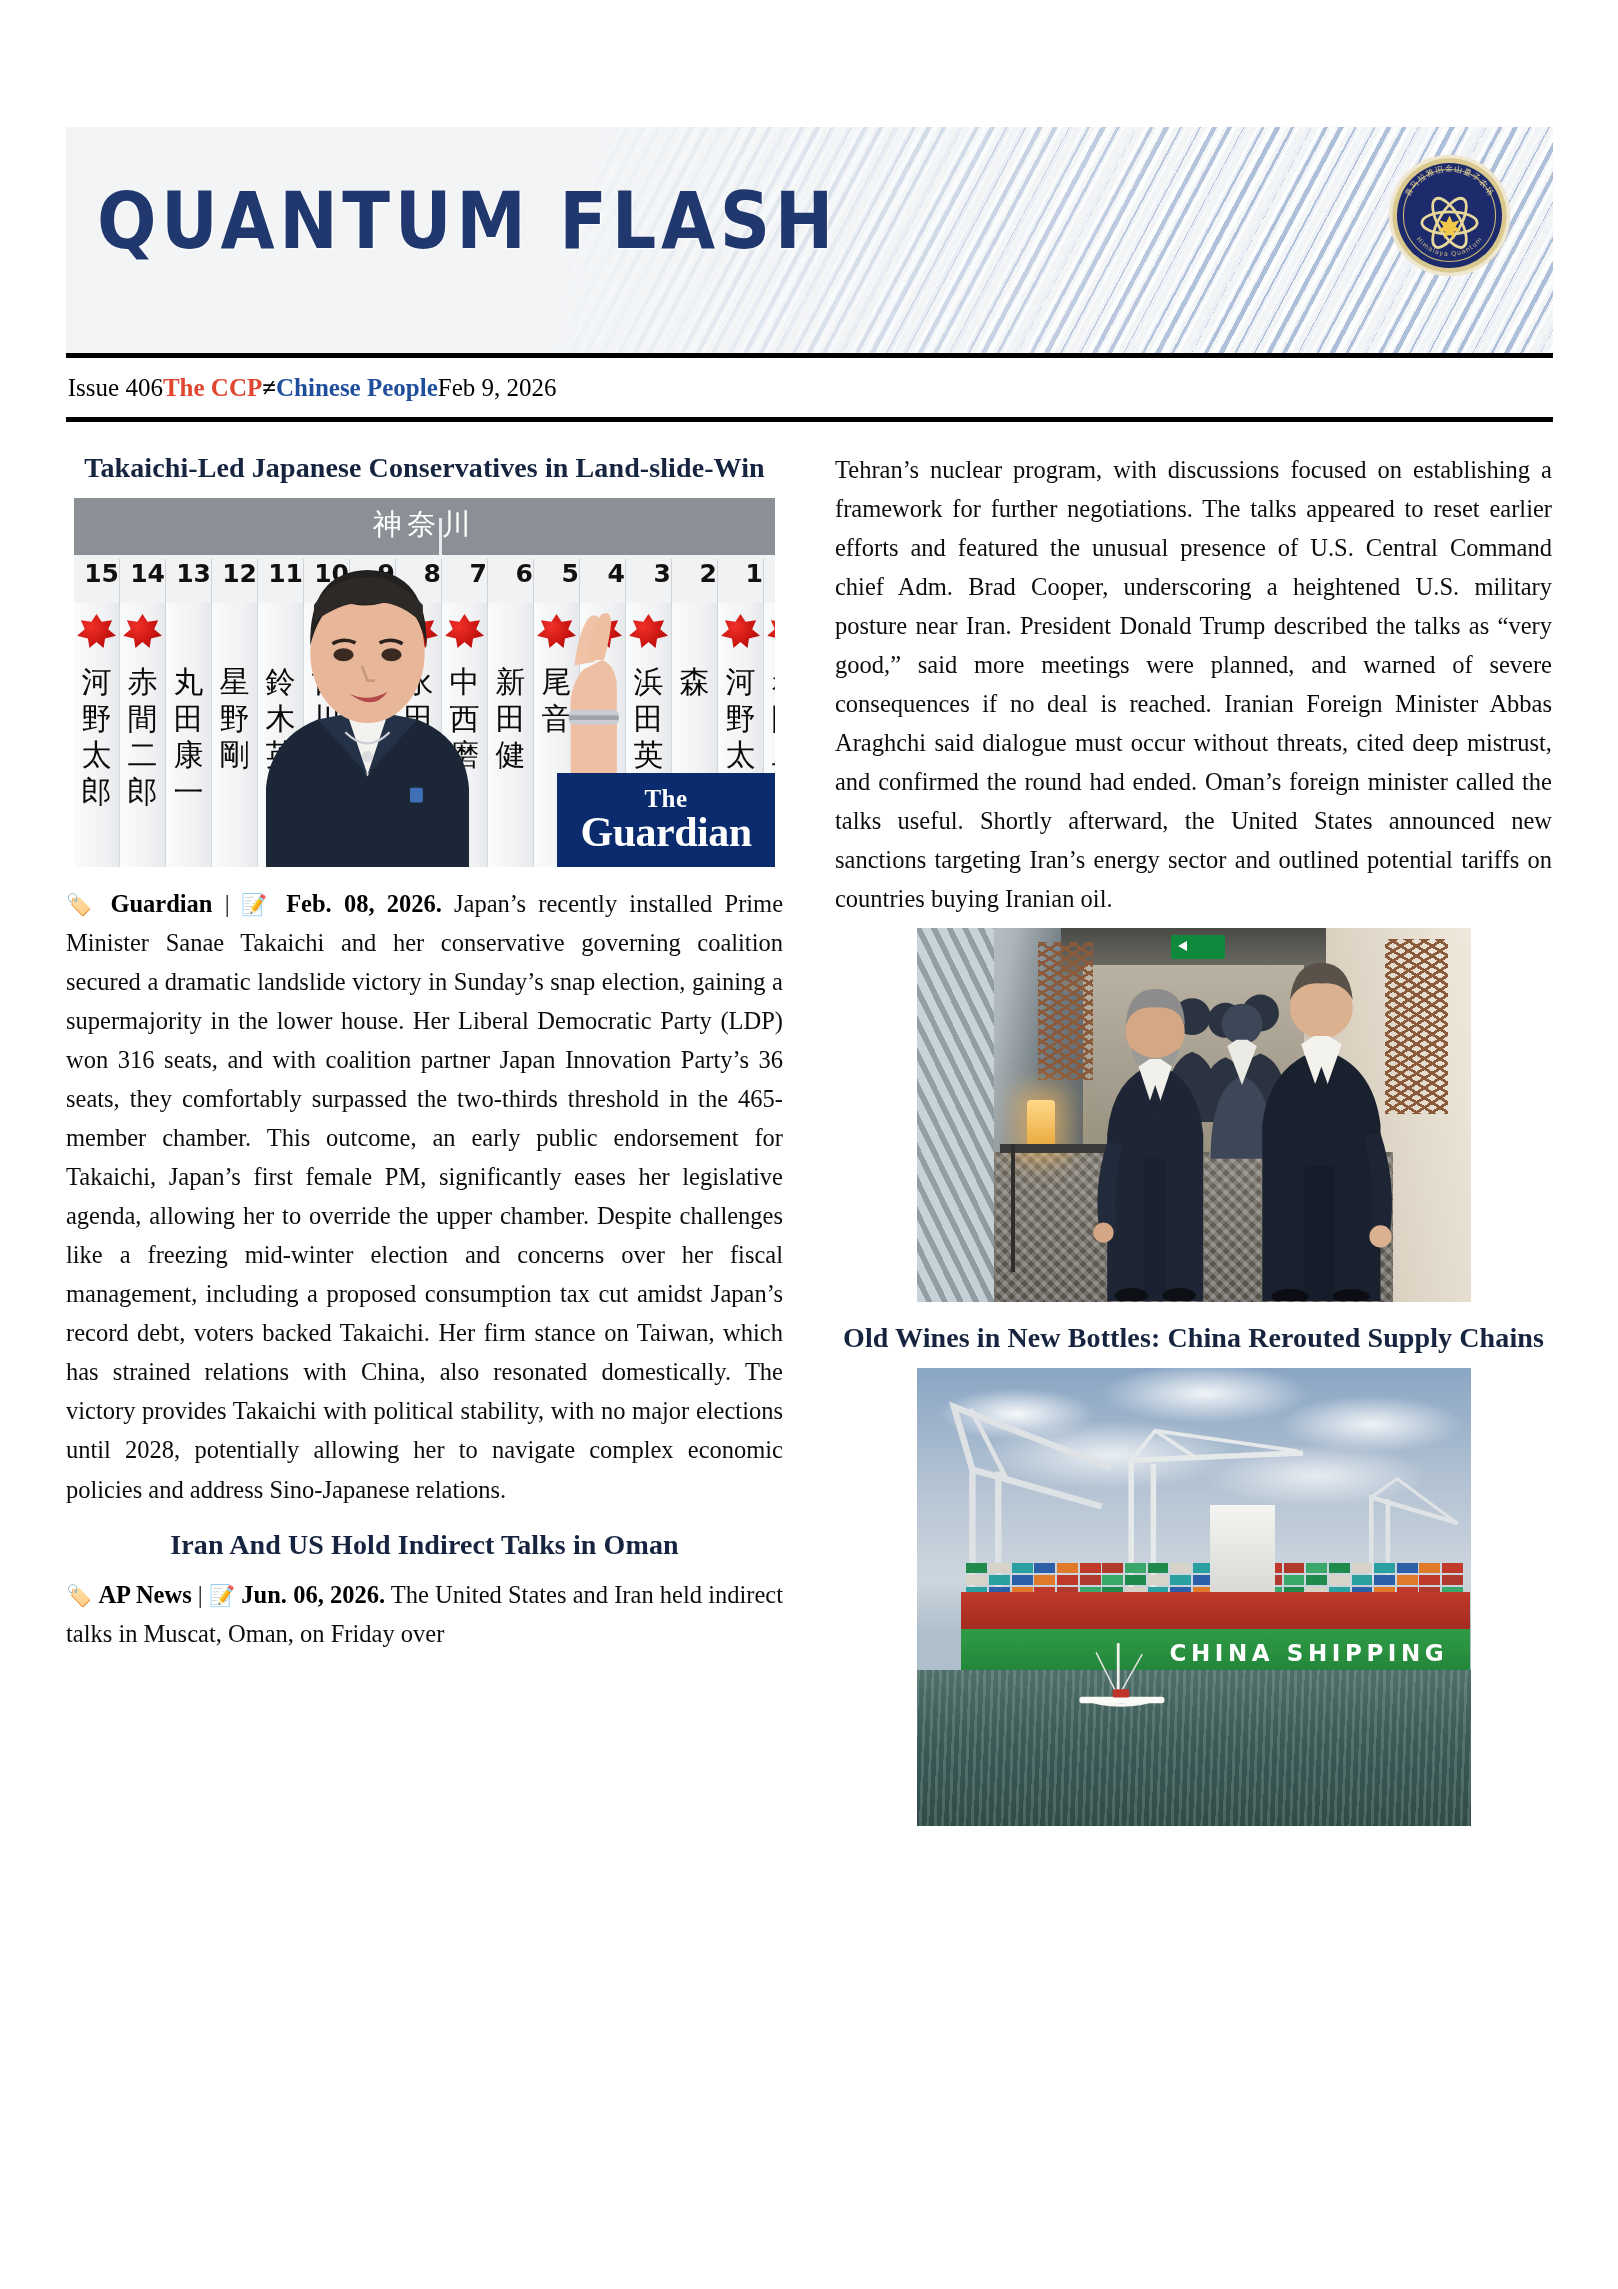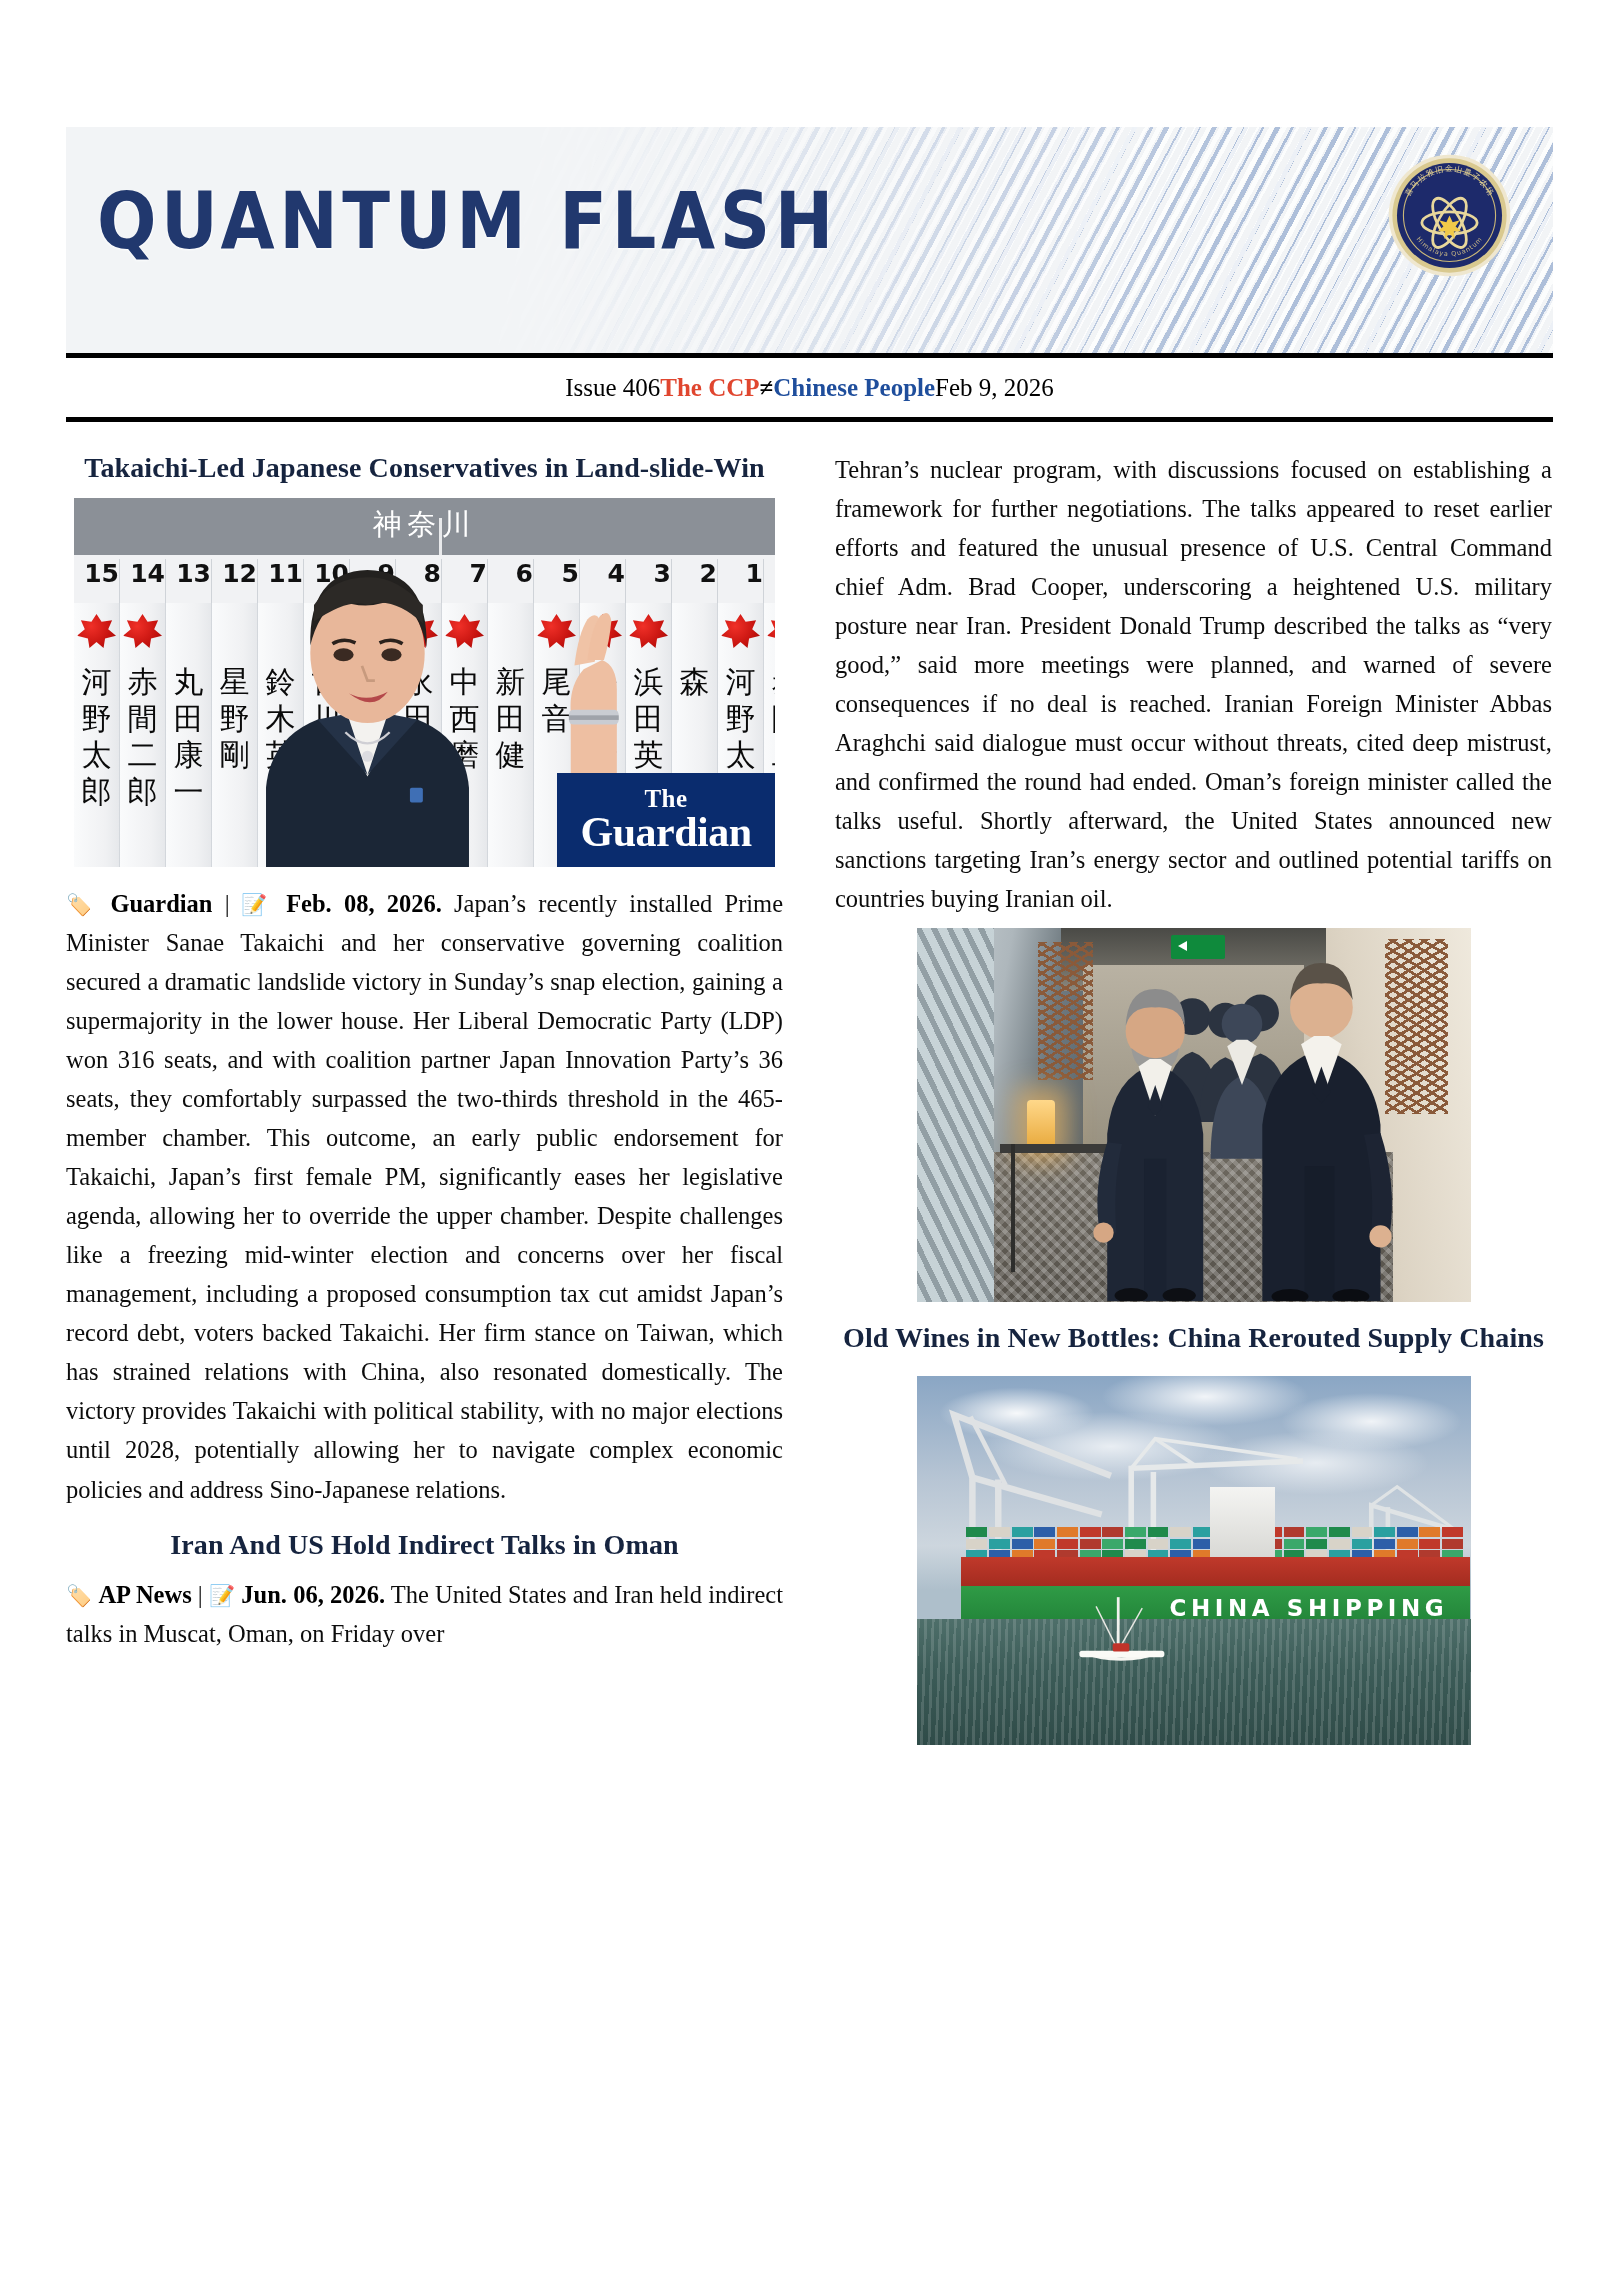--- a/index.html
+++ b/index.html
@@ -83,21 +83,21 @@
   }
 
   
   .rule-thick {
     height: 4.6px;
     background: #000;
   }
   .issue-bar {
     display: flex;
     align-items: center;
-    justify-content: center;
+    justify-content: flex-start;
     padding: 16.6px 1.8px 14.8px 1.8px;
   }
   .issue-left, .issue-right {
     font-size: 25px;
     color: #000;
     white-space: nowrap;
   }
   .issue-center {
     font-size: 25px;
     font-weight: 700;
@@ -161,21 +161,21 @@
   }
   figure.fig-wide { margin: 10px 0 16.6px 0; }
 
   .photo {
     position: relative;
     overflow: hidden;
     background: #0369a1;
   }
   .photo-ballot { width: 701px; height: 369px; }
   .photo-delegation { width: 554px; height: 374px; }
-  .photo-ship { width: 554px; height: 369px; margin-top: 8px; }
+  .photo-ship { width: 554px; height: 458px; }
 
   
   .bb-bg { position:absolute; inset:0; background:#f1f2f4; }
   .bb-top {
     position:absolute; left:0; top:0; width:100%; height:57px;
     background:#8b9097;
   }
   .bb-pref {
     position:absolute; left:0; top:7.4px; width:100%;
     text-align:center; color:#fff; font-size:29px;

